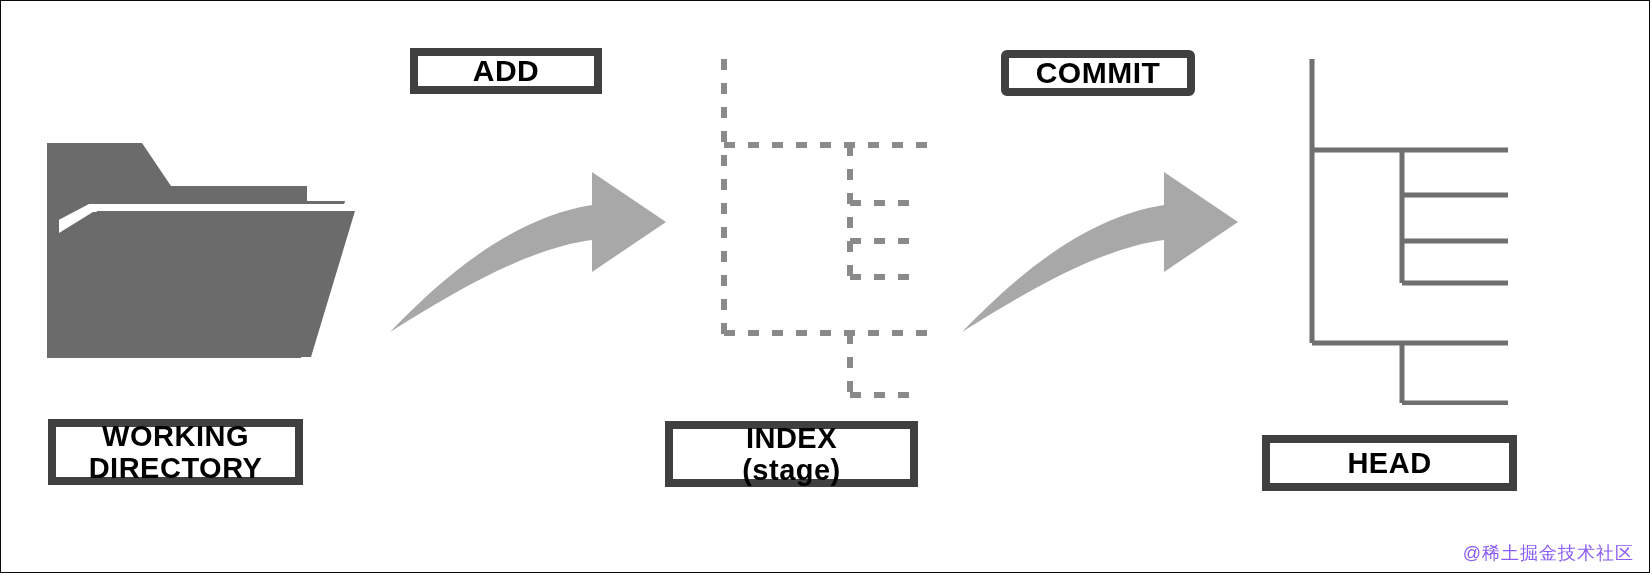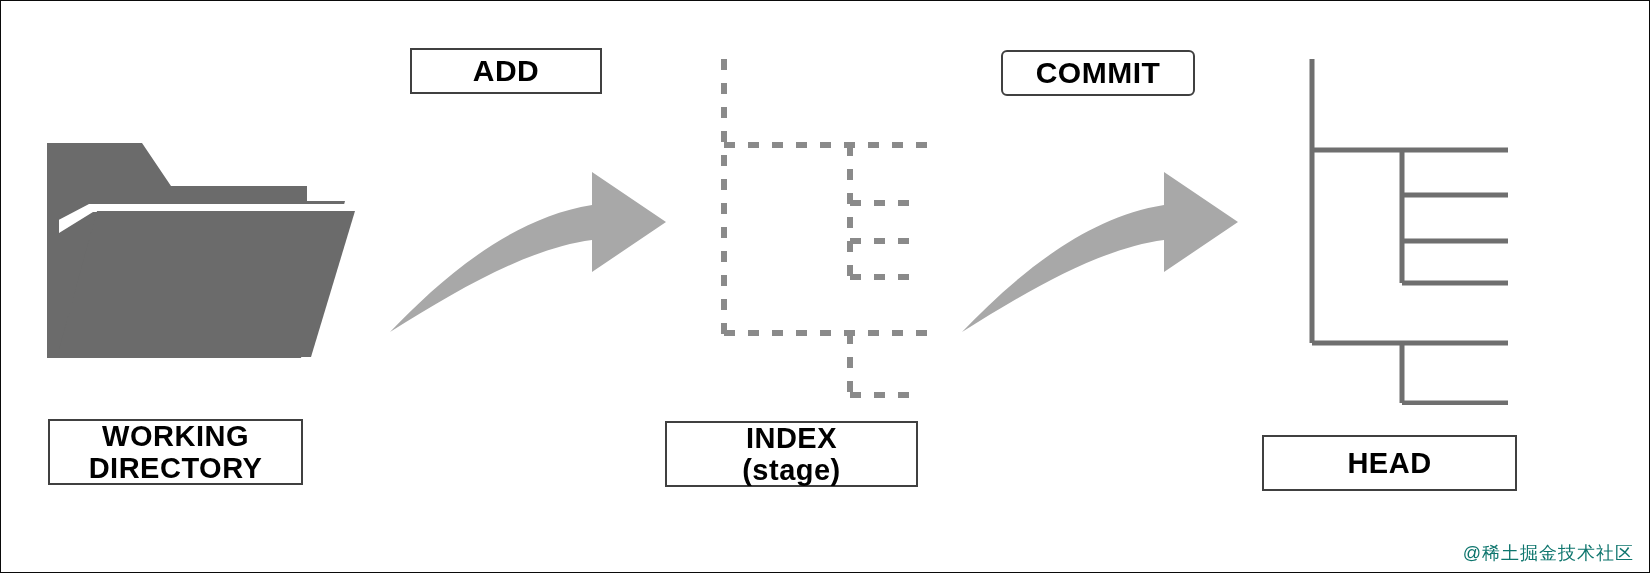--- a/index.html
+++ b/index.html
@@ -25,21 +25,21 @@
     border: 1px solid #0a0a0a;
     box-sizing: border-box;
     pointer-events: none;
   }
 
   
   .label-box {
     position: absolute;
     box-sizing: border-box;
     background: #ffffff;
-    border: 2px solid #404040;
+    border: 8px solid #404040;
     display: flex;
     align-items: center;
     justify-content: center;
     text-align: center;
     color: #000000;
     font-weight: bold;
     line-height: 1.12;
     letter-spacing: 0.5px;
   }
   .label-box .txt { display: block; }
@@ -85,21 +85,21 @@
     top: 55px;
     width: 210px;
     height: 350px;
   }
 
   
   #watermark {
     position: absolute;
     right: 18px;
     bottom: 10px;
-    color: #0f766e;
+    color: #8b5cf6;
     font-size: 18px;
     letter-spacing: 1px;
     user-select: none;
     white-space: nowrap;
   }
 </style>
 </head>
 <body>
 
 <div id="canvas">

